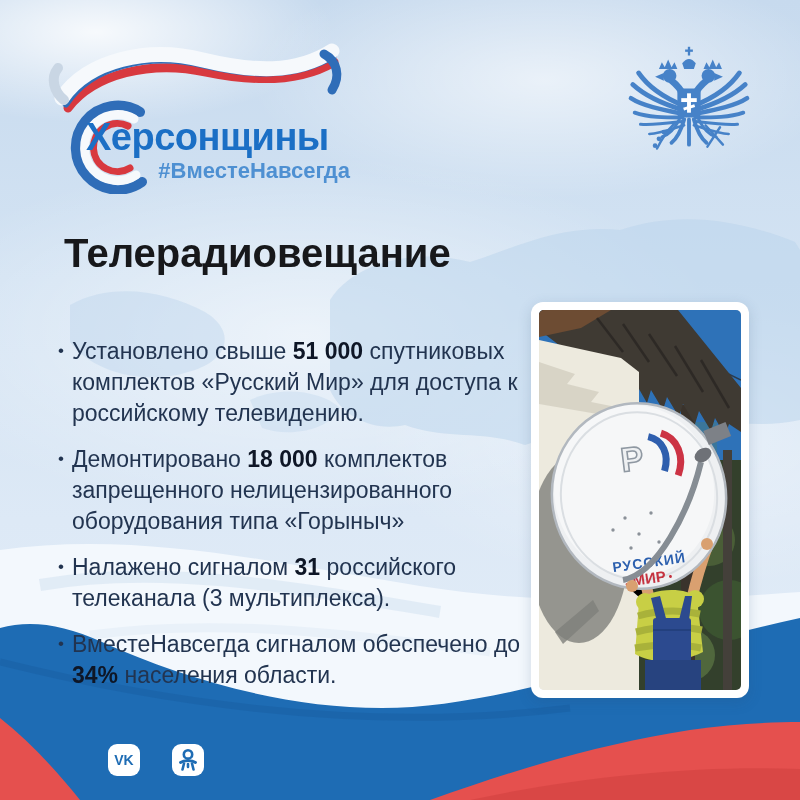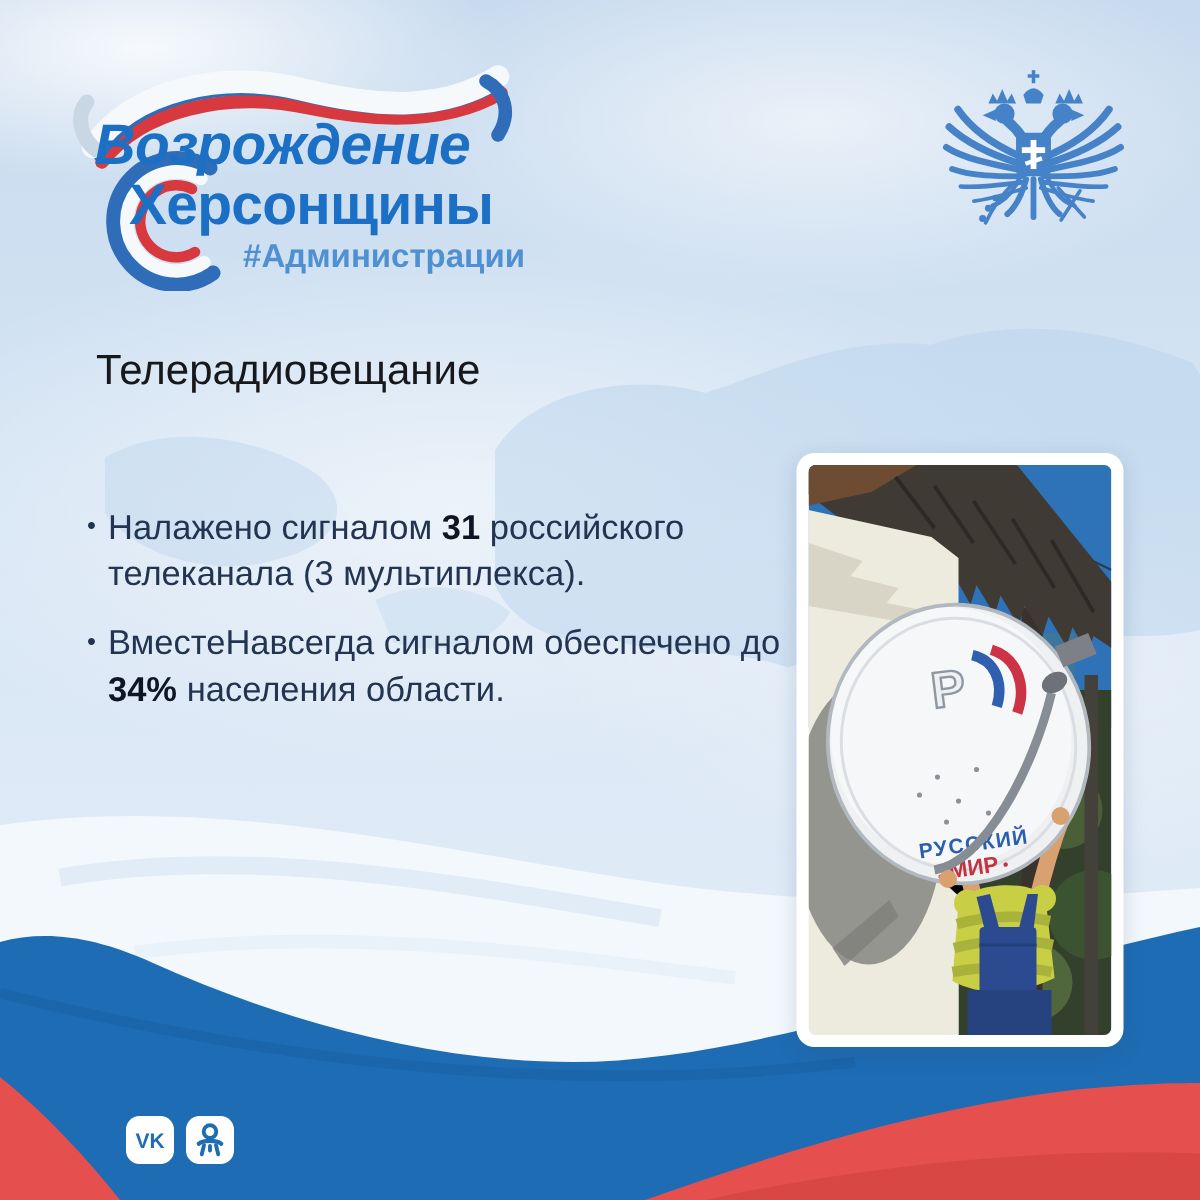--- a/index.html
+++ b/index.html
@@ -13,35 +13,35 @@
       linear-gradient(180deg,#c7daee 0%,#d3e3f3 35%,#dde9f6 65%,#e4eef8 100%);}
   .abs{position:absolute;}
   
   .brand-t1{left:63px;top:76px;font-size:38px;font-weight:800;font-style:italic;
     color:#1b6fc5;letter-spacing:-.5px;}
   .brand-t2{left:86px;top:116px;font-size:38px;font-weight:800;
     color:#1b6fc5;letter-spacing:-.5px;}
   .brand-tag{left:88px;top:158px;width:262px;text-align:right;font-size:22px;
     font-weight:600;color:#4e90d2;}
   
-  .heading{left:64px;top:231px;font-size:28px;font-weight:400;color:#17181b;}
+  .heading{left:64px;top:231px;font-size:40px;font-weight:700;color:#17181b;}
   
   .bullets{left:58px;top:336px;width:468px;list-style:none;margin:0;padding:0;}
   .bullets li{position:relative;margin:0 0 15px 0;padding-left:14px;
     font-size:23px;line-height:31px;color:#223450;font-weight:500;}
   .bullets li::before{content:"•";position:absolute;left:0;top:-1px;font-size:17px;color:#223450;}
   .bullets b{font-weight:800;color:#0e1626;}
   
   .photo-frame{left:531px;top:302px;width:218px;height:396px;background:#fff;
     border-radius:12px;padding:8px;box-sizing:border-box;box-shadow:0 4px 14px rgba(40,70,110,.18);}
   .photo-inner{width:202px;height:380px;border-radius:5px;overflow:hidden;}
   
   .footer{left:84px;top:744px;display:flex;align-items:center;gap:8px;z-index:6;}
   .soc{width:32px;height:32px;background:#fff;border-radius:9px;display:flex;
-    align-items:center;justify-content:center;}
+    align-items:center;justify-content:center;margin-left:24px;}
   .vk-glyph{font-size:14px;font-weight:800;color:#1e6cb4;letter-spacing:0;}
   .footer-text{margin-left:10px;color:#ffffff;font-size:20px;font-weight:400;
     text-shadow:0 1px 2px rgba(0,0,0,.08);}
   .layer0{z-index:0;}.layer2{z-index:2;}.layer3{z-index:3;}
   .layer4{z-index:4;}
 </style>
 </head>
 <body>
 
 <div class="poster">
@@ -59,23 +59,22 @@
     <path d="M40,74 C66,40 122,26 178,38 C226,48 272,48 306,28" stroke="#d8393f" stroke-width="9" fill="none" stroke-linecap="round"></path>
     <path d="M38,70 C62,32 120,18 176,31 C224,42 268,44 305,22" stroke="#2f6db8" stroke-width="7" fill="none" stroke-linecap="round"></path>
     <path d="M34,64 C60,26 120,12 175,26 C225,38 268,40 304,17" stroke="#f6f9fc" stroke-width="15" fill="none" stroke-linecap="round"></path>
     <path d="M296,20 C309,27 313,42 304,56" stroke="#2f6db8" stroke-width="9" fill="none" stroke-linecap="round"></path>
     <path d="M36,66 C26,58 22,44 30,34" stroke="#c9d6e4" stroke-width="10" fill="none" stroke-linecap="round"></path>
     <path d="M112,78 A42,42 0 1 0 114,148" stroke="#2f6db8" stroke-width="10" fill="none" stroke-linecap="round"></path>
     <path d="M106,85 A33,33 0 1 0 108,141" stroke="#f6f9fc" stroke-width="9" fill="none" stroke-linecap="round"></path>
     <path d="M100,92 A24,24 0 1 0 102,134" stroke="#d8393f" stroke-width="7" fill="none" stroke-linecap="round"></path>
   </svg>
 
-  <div class="abs layer3 brand-t1">Возрождение</div>
   <div class="abs layer3 brand-t2">Херсонщины</div>
-  <div class="abs layer3 brand-tag">#Администрации</div>
+  <div class="abs layer3 brand-tag">#ВместеНавсегда</div>
 
   <svg class="abs layer2" style="left:626px;top:44px;" width="126" height="118" viewBox="0 0 130 118">
     <g stroke="#4682c8" fill="none" stroke-linecap="round">
       <path d="M60,62 C40,54 24,44 13,28" stroke-width="5"></path>
       <path d="M58,66 C38,60 20,52 7,40" stroke-width="5"></path>
       <path d="M58,70 C38,66 17,62 5,54" stroke-width="4.5"></path>
       <path d="M58,74 C40,74 23,74 9,69" stroke-width="4"></path>
       <path d="M58,78 C42,80 29,82 15,81" stroke-width="3.2"></path>
       <path d="M60,82 C46,86 36,90 24,91" stroke-width="2.6"></path>
       <path d="M70,62 C90,54 106,44 117,28" stroke-width="5"></path>
@@ -111,20 +110,22 @@
         <circle cx="39" cy="89" r="2.4"></circle>
     </g>
     <rect x="63" y="49" width="4" height="20" fill="#ffffff"></rect>
     <rect x="57" y="54" width="16" height="4" fill="#ffffff"></rect>
     <rect x="59" y="62" width="12" height="3" fill="#ffffff" transform="rotate(-18 65 63)"></rect>
   </svg>
 
   <div class="abs layer3 heading">Телерадиовещание</div>
 
   <ul class="abs layer3 bullets">
+    <li><span>Установлено свыше </span><b>51 000</b><span> спутниковых комплектов «Русский Мир» для доступа к российскому телевидению.</span></li>
+    <li><span>Демонтировано </span><b>18 000</b><span> комплектов запрещенного нелицензированного оборудования типа «Горыныч»</span></li>
     <li><span>Налажено сигналом </span><b>31</b><span> российского телеканала (3 мультиплекса).</span></li>
     <li><span>ВместеНавсегда сигналом обеспечено до </span><b>34%</b><span> населения области.</span></li>
   </ul>
 
   <svg class="abs layer2" style="left:0;top:530px;" width="800" height="270" viewBox="0 0 800 270" preserveAspectRatio="none">
     <path d="M0,20 C140,0 280,34 420,56 C560,78 690,70 800,62 L800,270 L0,270 Z" fill="#f3f8fd"></path>
     <path d="M40,55 C170,32 320,62 440,82" stroke="#dfeaf5" stroke-width="12" fill="none" opacity="0.9"></path>
     <path d="M90,105 C230,86 380,108 490,122" stroke="#e9f1f9" stroke-width="9" fill="none"></path>
     <path d="M0,98 C30,90 62,94 102,112 C182,148 282,178 382,178 C502,178 652,120 800,88 L800,270 L0,270 Z" fill="#1e6cb4"></path>
     <path d="M0,132 C160,172 360,204 570,178" stroke="#17599a" stroke-width="7" fill="none" opacity="0.35"></path>

